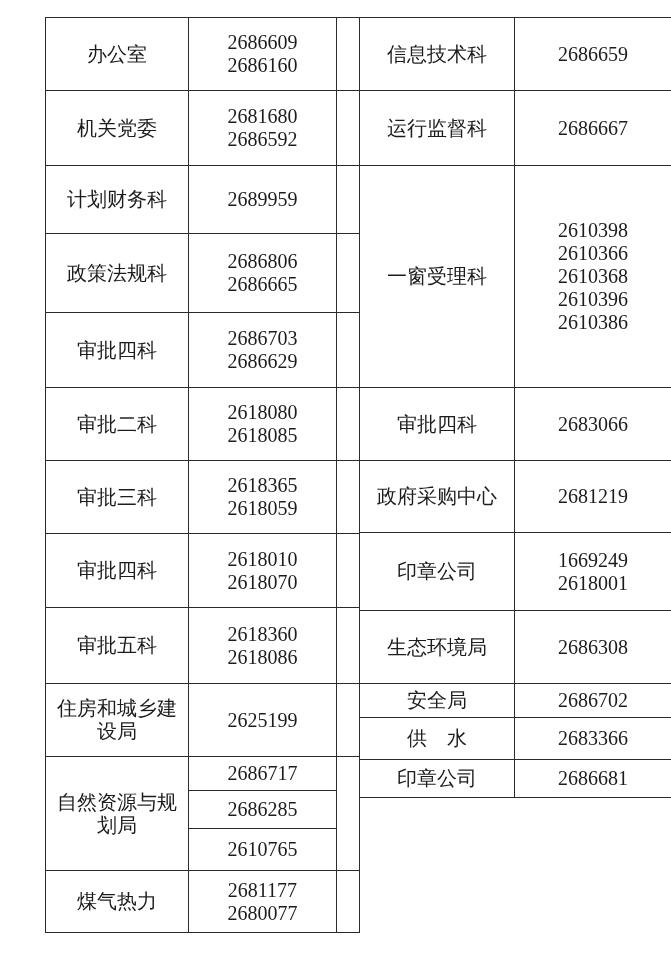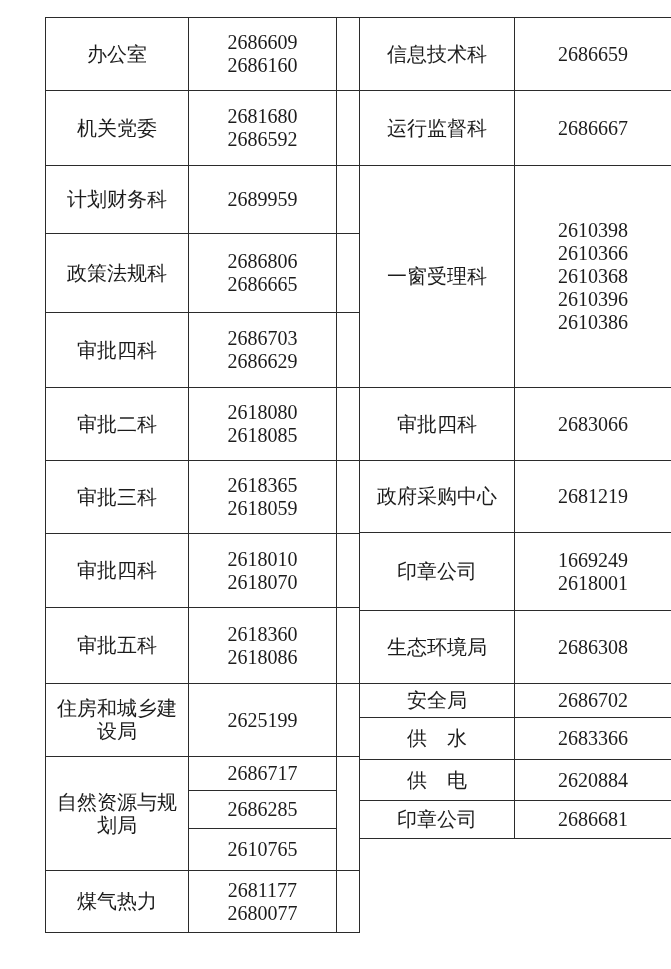--- a/index.html
+++ b/index.html
@@ -167,24 +167,20 @@
         <td class="phone-cell">2686308</td>
       </tr>
       <tr style="height:34px">
         <td class="name-cell">安全局</td>
         <td class="phone-cell">2686702</td>
       </tr>
       <tr style="height:42px">
         <td class="name-cell">供　水</td>
         <td class="phone-cell">2683366</td>
       </tr>
-      <tr style="height:41px">
-        <td class="name-cell">供　电</td>
-        <td class="phone-cell">2620884</td>
-      </tr>
       <tr style="height:38px">
         <td class="name-cell">印章公司</td>
         <td class="phone-cell">2686681</td>
       </tr>
     </tbody>
   </table>
 
 </div>
 
 </body></html>

